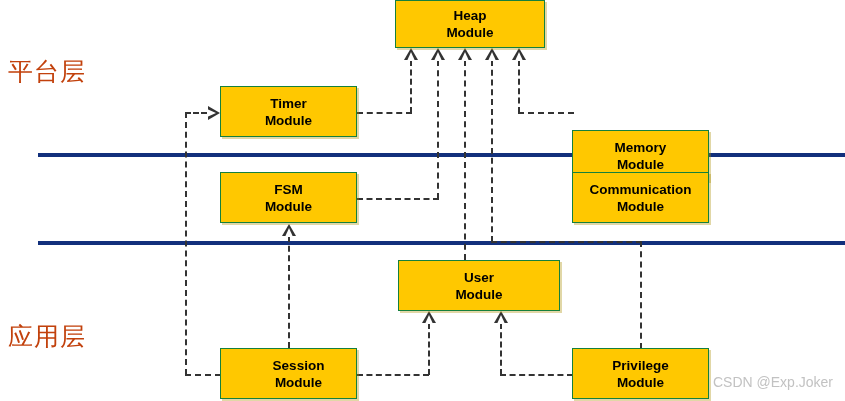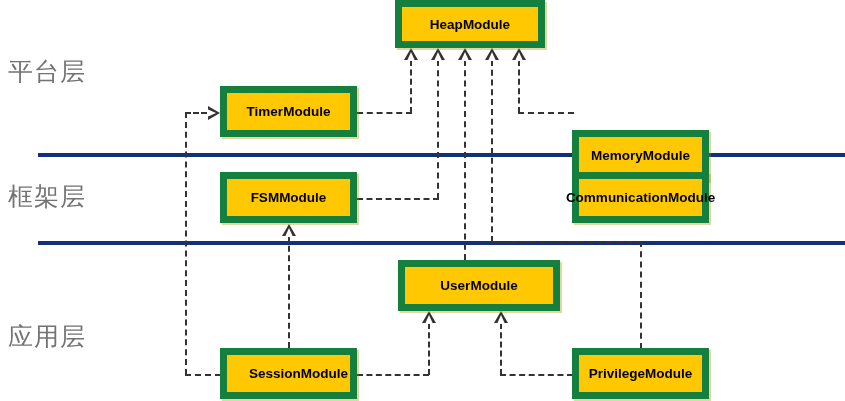--- a/index.html
+++ b/index.html
@@ -10,39 +10,39 @@
   #canvas {
     position: relative;
     width: 845px;
     height: 401px;
     background: #ffffff;
     overflow: hidden;
     font-family: "Liberation Sans", "DejaVu Sans", sans-serif;
   }
   .layer-label {
     position: absolute;
-    color: #737373;
+    color: #c2410c;
     font-size: 25px;
     font-family: "DejaVu Sans", "Liberation Sans", sans-serif;
     white-space: nowrap;
     letter-spacing: 1px;
   }
   .divider {
     position: absolute;
     height: 4px;
     background: #12307c;
     box-shadow: 0 1px 0 rgba(255,255,255,0.6);
   }
   .module-box {
     position: absolute;
     background: #ffc800;
-    border: 7px solid #15803d;
+    border: 1px solid #15803d;
     box-shadow: 2px 2px 0 rgba(170,140,0,0.35);
     display: flex;
-    flex-direction: row;
+    flex-direction: column;
     align-items: center;
     justify-content: center;
     color: #000000;
     font-weight: bold;
     font-size: 13.5px;
     line-height: 17px;
     text-align: center;
     box-sizing: border-box;
     z-index: 5;
   }
@@ -101,21 +101,20 @@
     border-bottom: 4px solid transparent;
     border-left: 9px solid #ffffff;
   }
 </style>
 </head>
 <body>
 
 <div id="canvas">
 
   <div class="layer-label" style="left:8px; top:55px;">平台层</div>
-  <div class="layer-label" style="left:8px; top:180px;">框架层</div>
   <div class="layer-label" style="left:8px; top:320px;">应用层</div>
 
   <div class="divider" style="left:38px; top:153px; width:807px;"></div>
   <div class="divider" style="left:38px; top:241px; width:807px;"></div>
 
   <div class="h-line" style="left:185px; top:374px; width:36px;"></div>
   <div class="v-line" style="left:185px; top:112px; height:263px;"></div>
   <div class="h-line" style="left:185px; top:112px; width:22px;"></div>
   <div class="arrow-right" style="left:208px; top:106px;"></div>
 
@@ -186,14 +185,15 @@
   <div class="module-box" style="left:220px; top:348px; width:137px; height:51px;padding-left:20px;">
     <span class="ln">Session</span>
     <span class="ln">Module</span>
   </div>
 
   <div class="module-box" style="left:572px; top:348px; width:137px; height:51px;">
     <span class="ln">Privilege</span>
     <span class="ln">Module</span>
   </div>
 
+  <div class="watermark" style="left:713px; top:374px;">CSDN @Exp.Joker</div>
 
 </div>
 
 </body></html>

